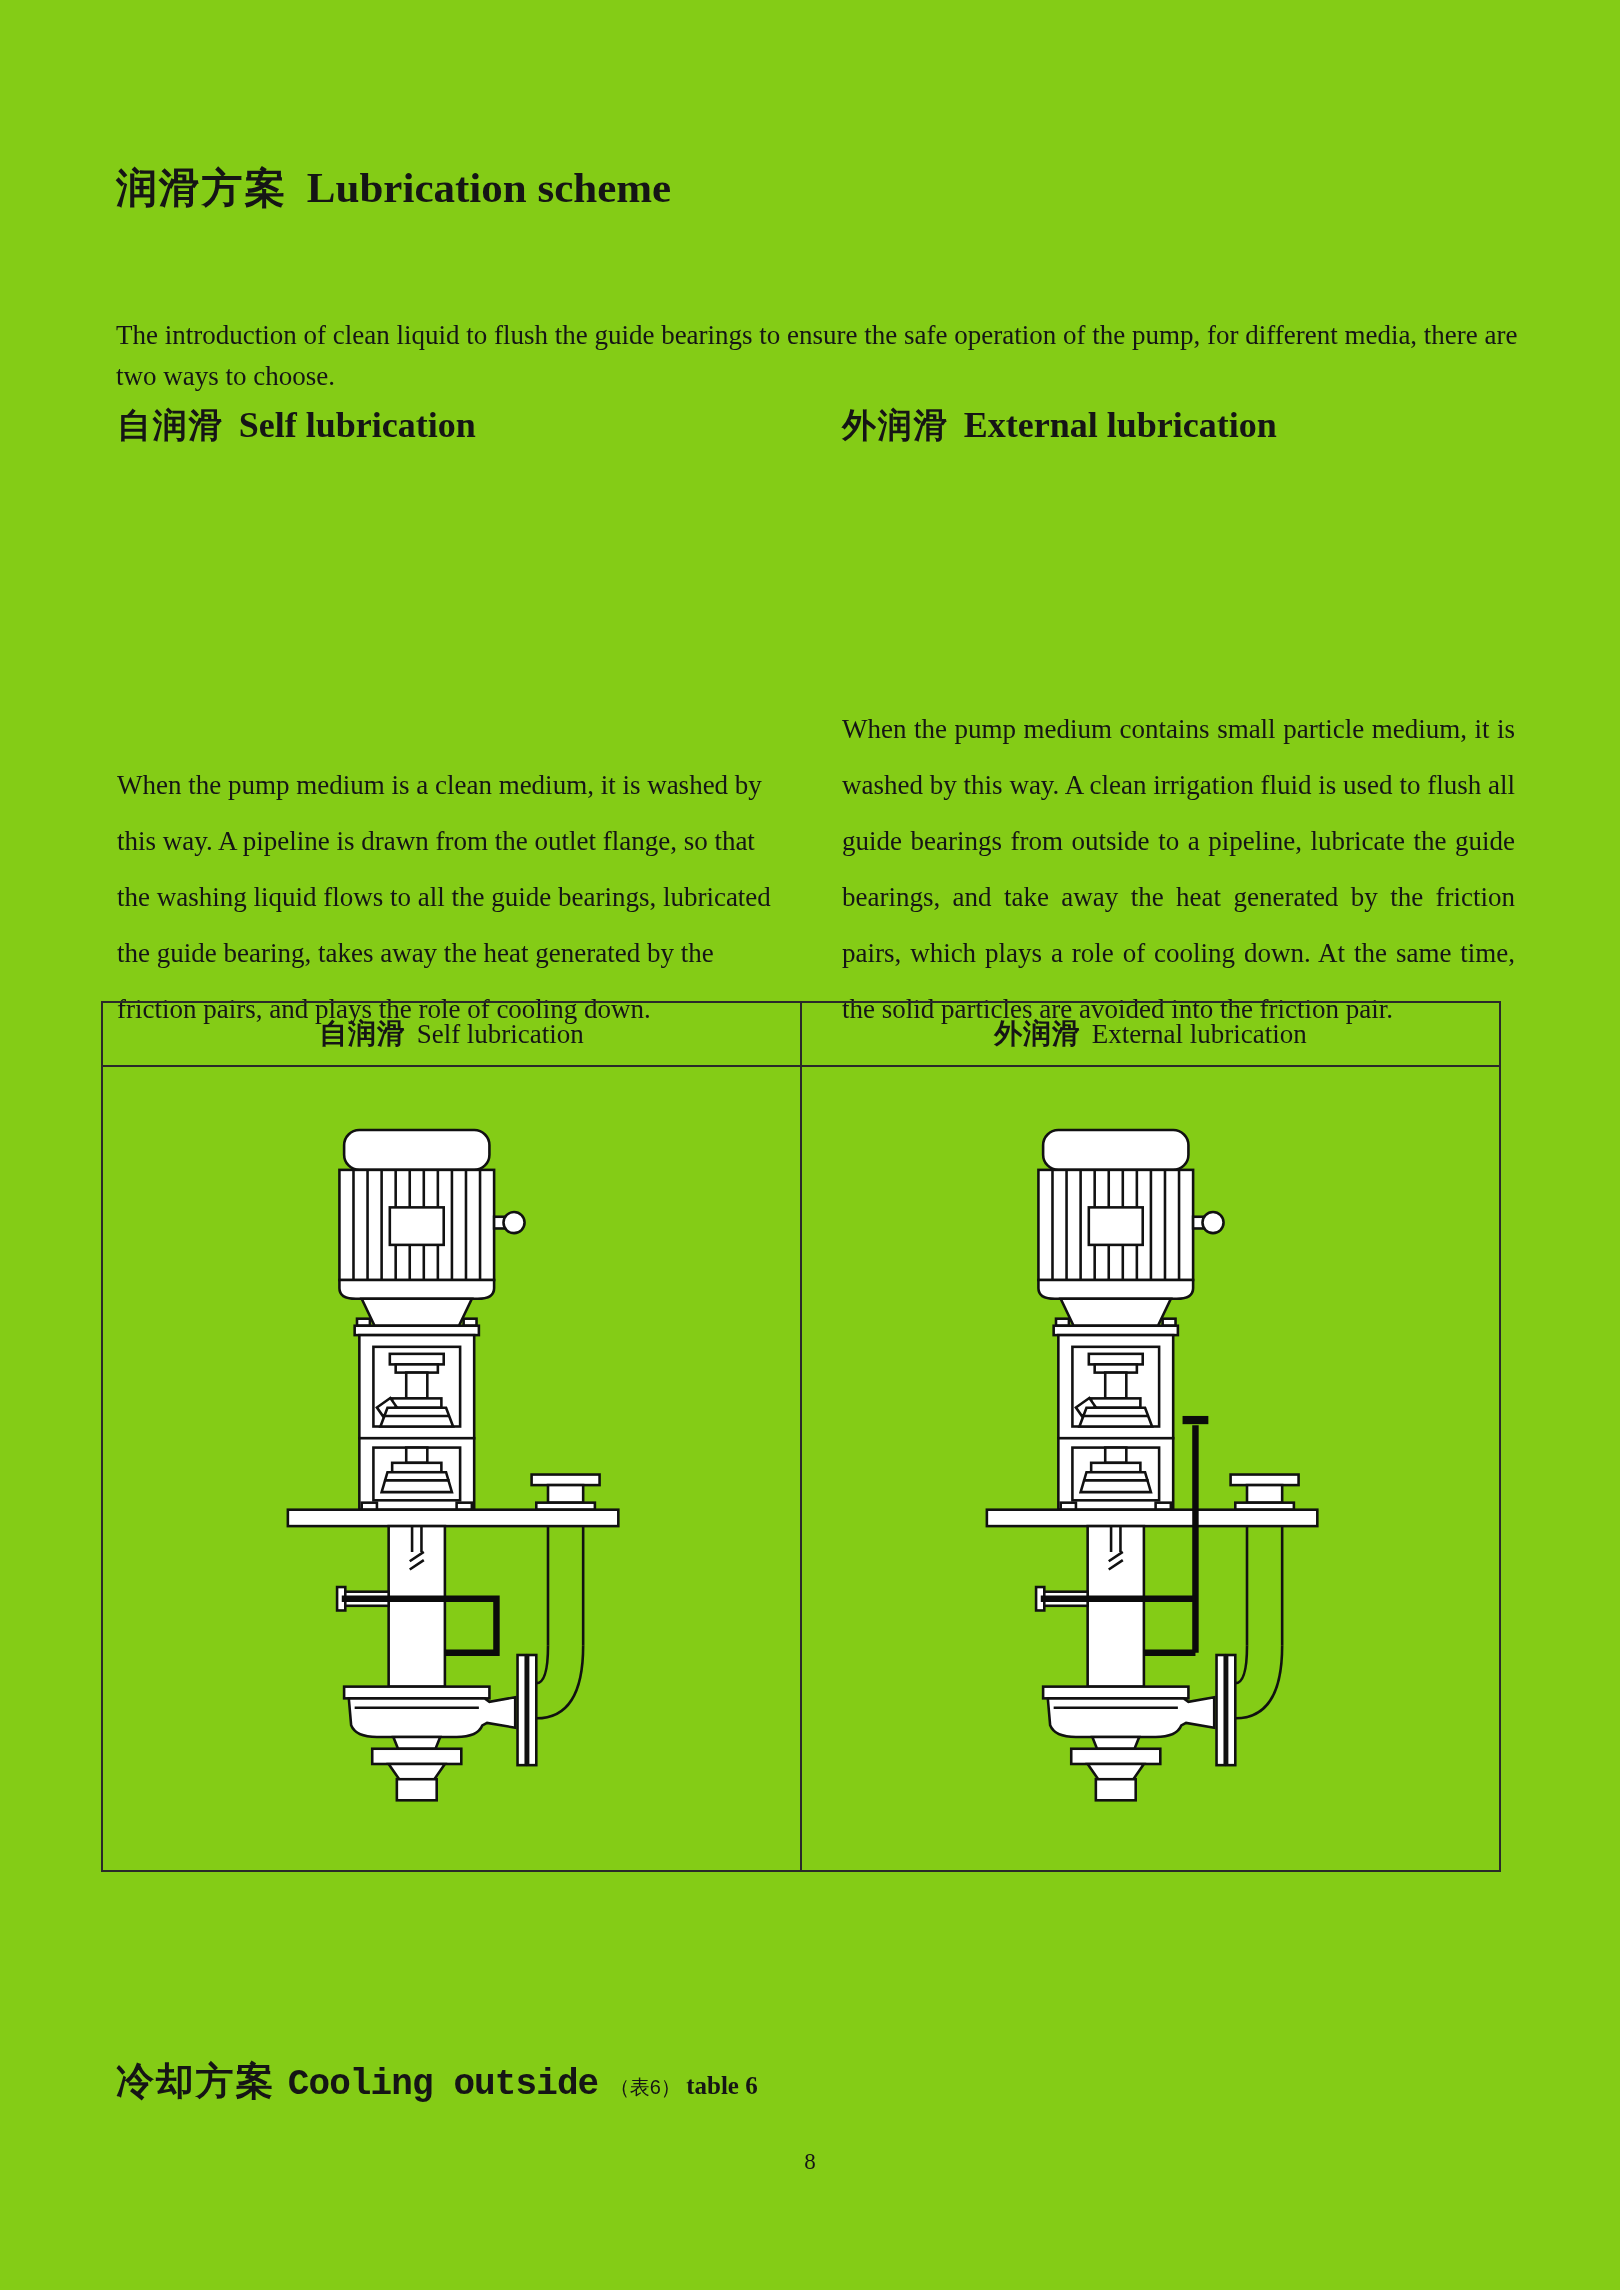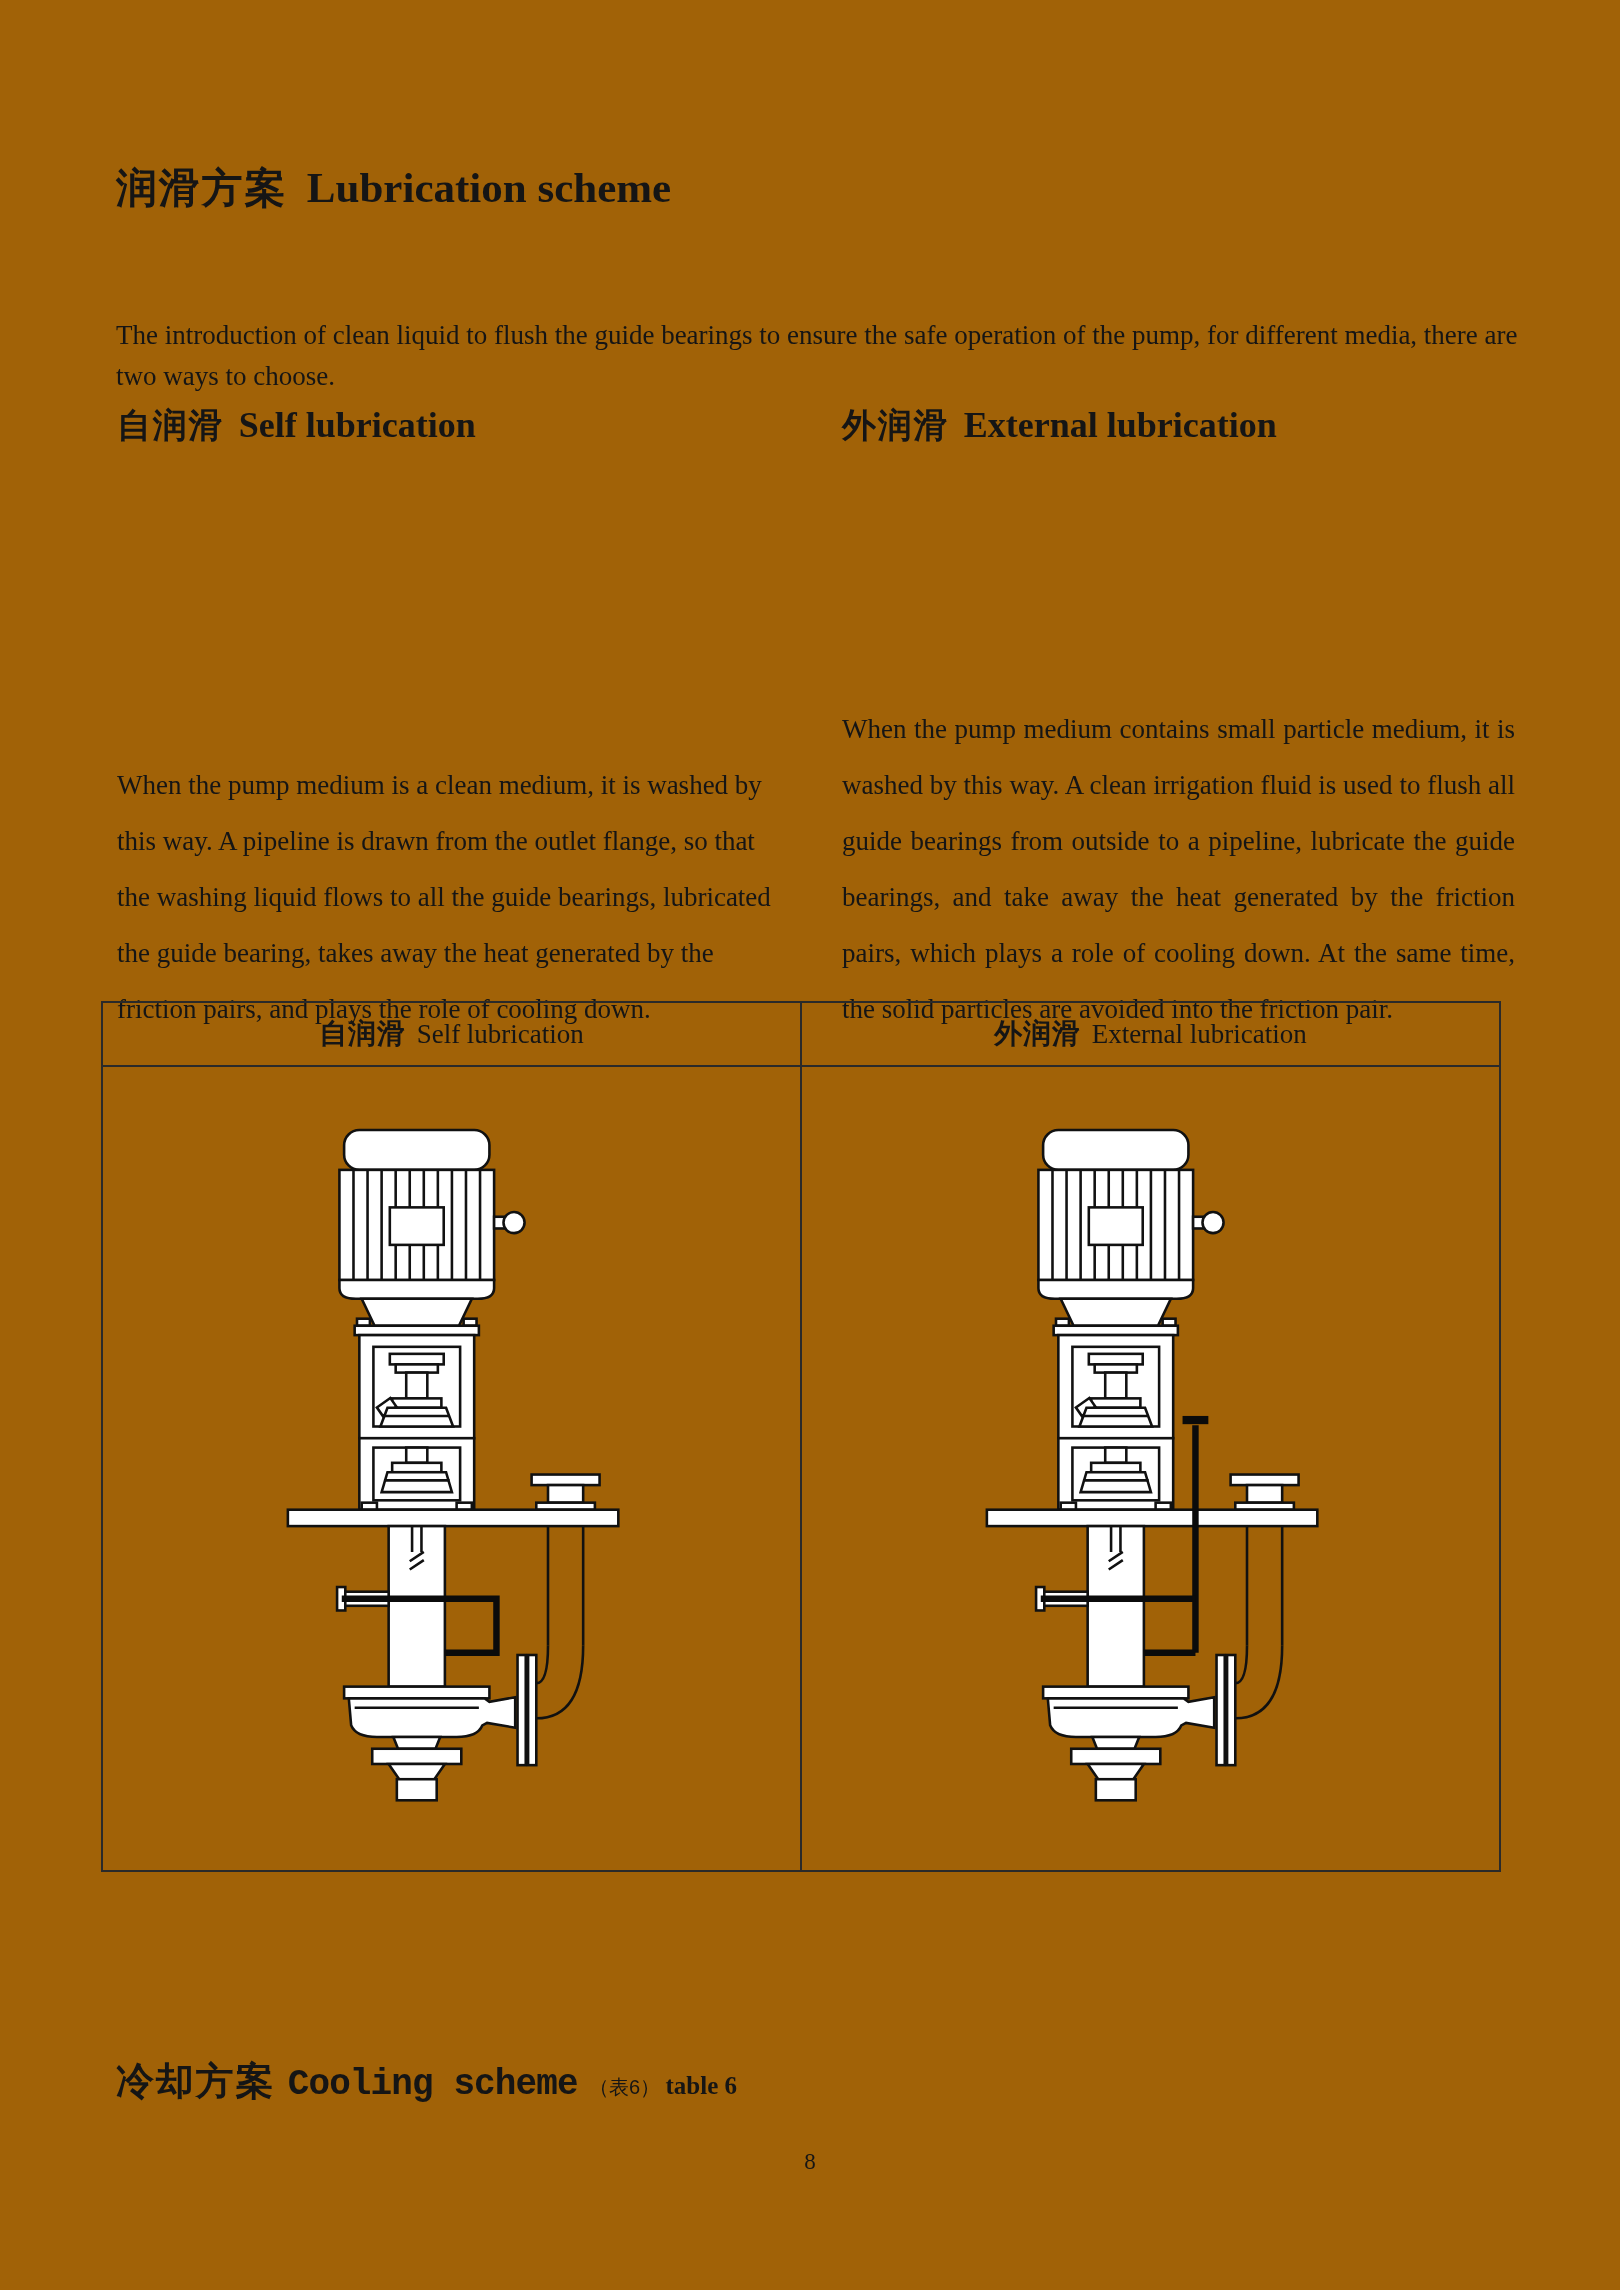--- a/index.html
+++ b/index.html
@@ -1,19 +1,19 @@
 <!DOCTYPE html>
 <html style="font-size:14.3px"><head>
 <meta charset="utf-8">
 <style>
   * { margin:0; padding:0; box-sizing:border-box; }
   html,body { background:#e8e8e8; }
   .page {
     position:relative; width:1620px; height:2291px; margin:0 auto;
-    background:#a16207; color:#151515; overflow:hidden;
+    background:#84cc16; color:#151515; overflow:hidden;
   }
   .zh   { font-family:"Liberation Sans", sans-serif; }
   .serif{ font-family:"Liberation Serif", serif; }
   .mono { font-family:"Liberation Mono", monospace; }
 
   .doc-title { position:absolute; left:116px; top:161px; white-space:nowrap; }
   .doc-title .t-zh { font-size:41px; font-weight:700; letter-spacing:1.8px; }
   .doc-title .t-en { font-size:43px; font-weight:700; margin-left:12.5px; }
 
   .intro-zh { position:absolute; left:116px; top:267px; width:1406px;
@@ -178,21 +178,21 @@
             <path d="M174,452 H218"></path>
           </g>
           <rect x="207" y="250" width="22" height="7" fill="#0b0b0b" stroke="none"></rect>
         </svg>
       </div>
     </div>
   </div>
 
   <h2 class="cooling-heading">
     <span class="zh c-zh">冷却方案</span>
-    <span class="mono c-en">Cooling scheme</span>
+    <span class="mono c-en">Cooling outside</span>
     <span class="zh n-zh">（表6）</span>
     <span class="n-en">table 6</span>
   </h2>
 
   <div class="serif page-number">8</div>
 
 </div>
 
 
 </body></html>

